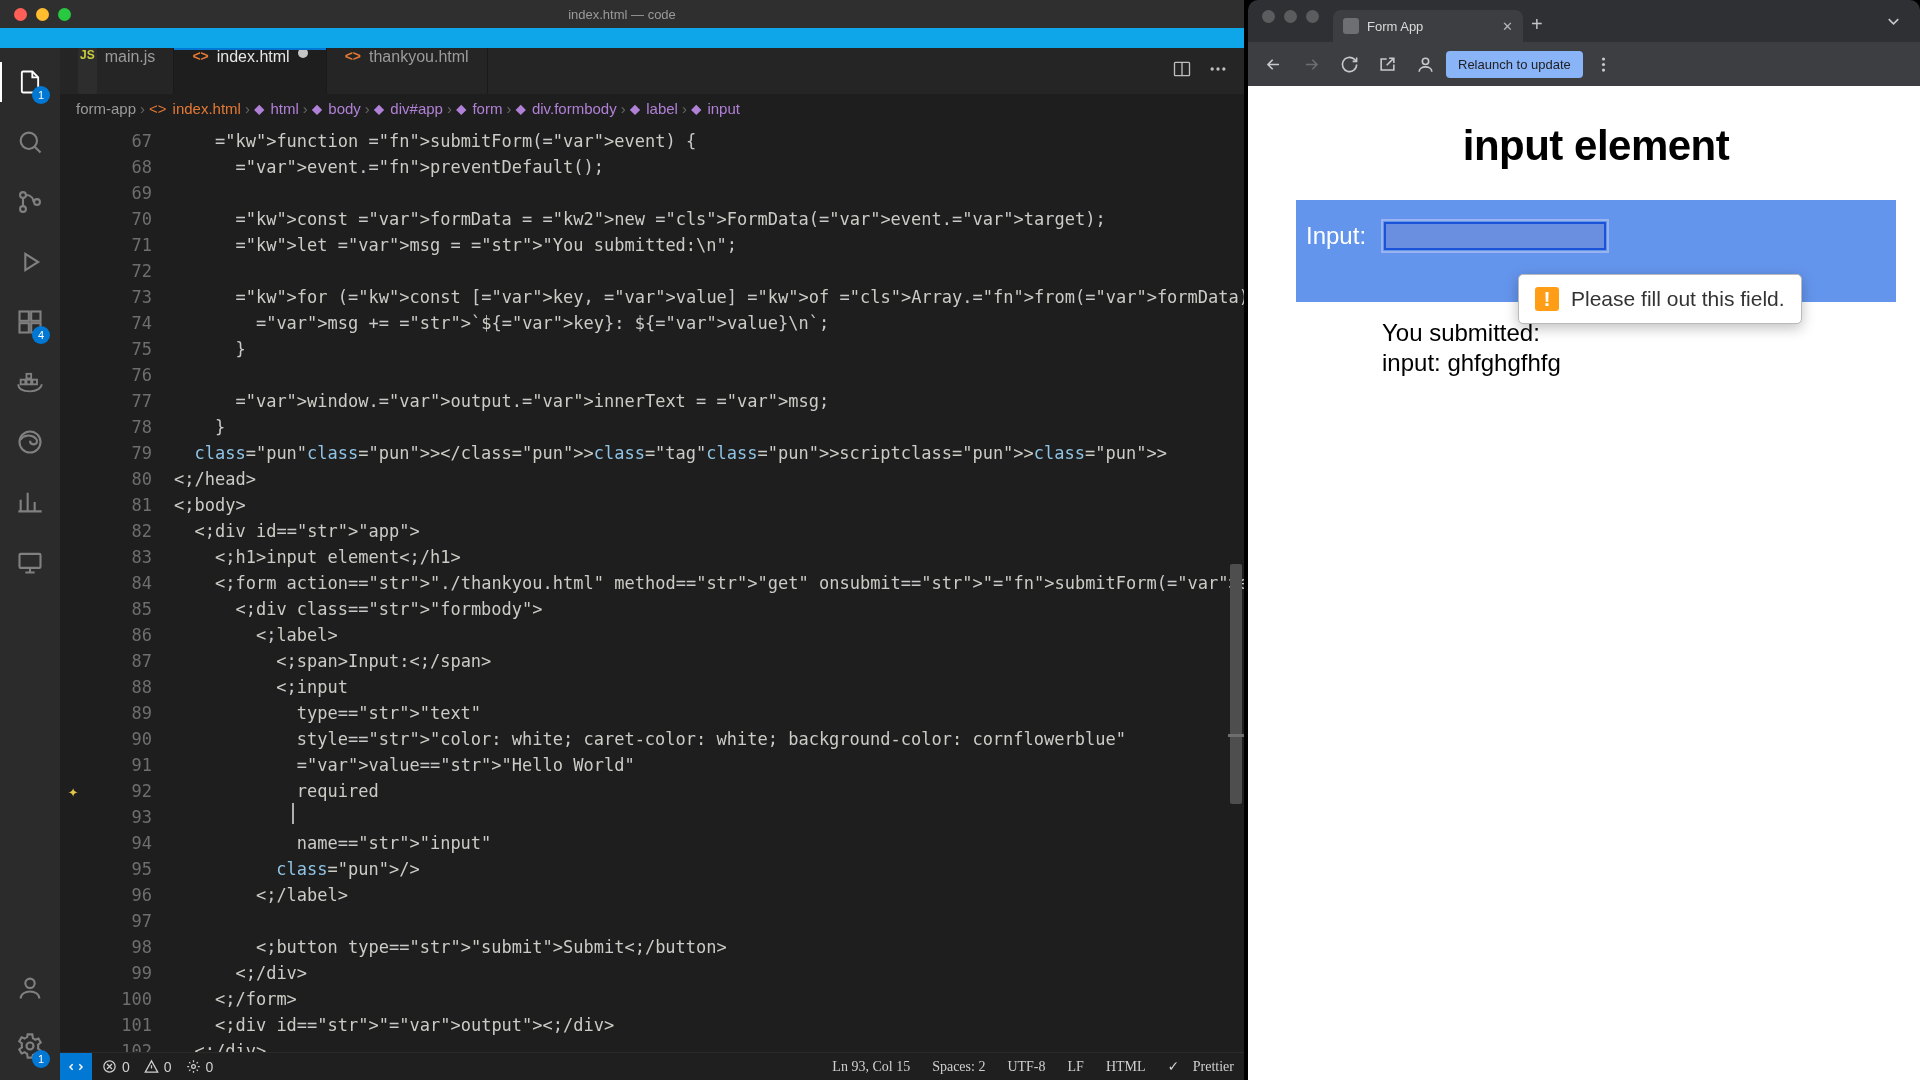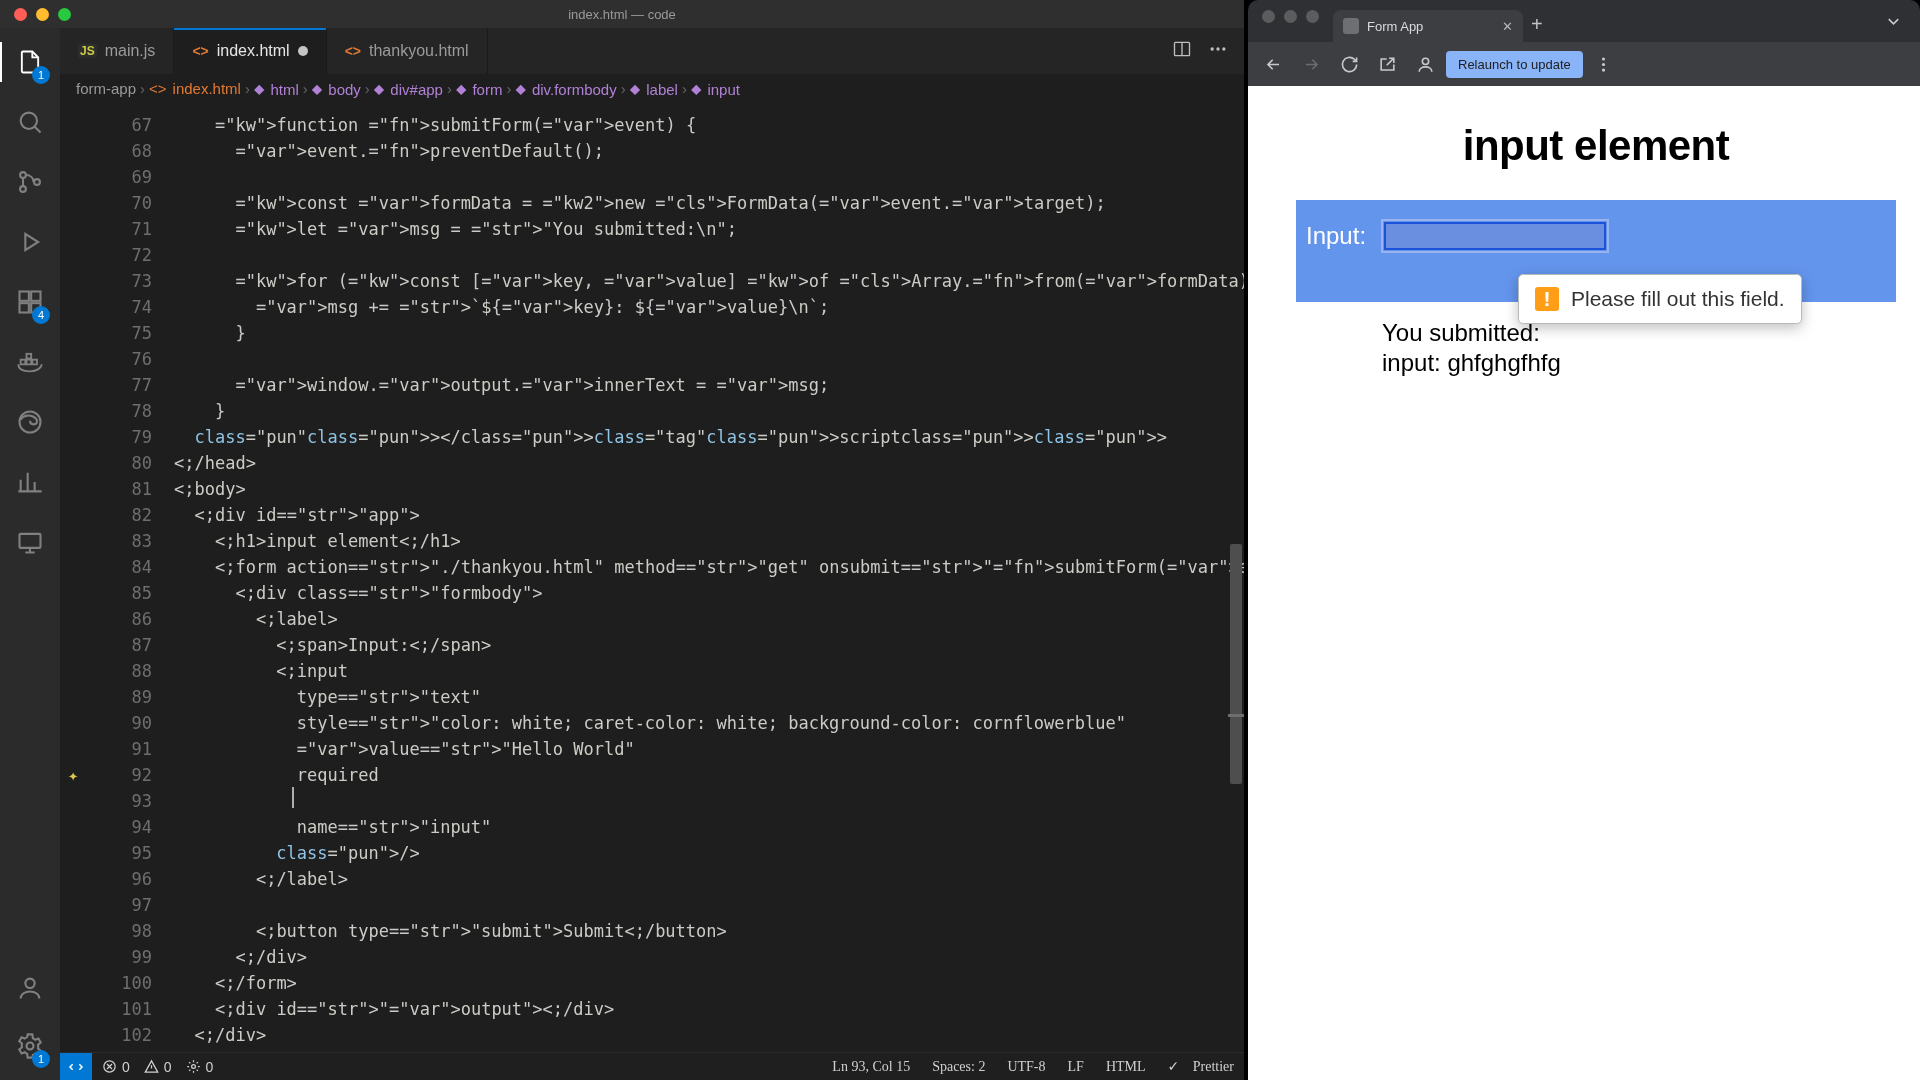--- a/index.html
+++ b/index.html
@@ -13,20 +13,21 @@
   }
   
   .vscode {
     width: 1244px;
     height: 1080px;
     display: flex;
     flex-direction: column;
     background: #0ea5e9;
     border-radius: 10px 10px 0 0;
     position: relative;
+    gap: 20px;
   }
   .titlebar {
     height: 28px;
     background: #2f2f2f;
     display: flex;
     align-items: center;
     position: relative;
   }
   .traffic { display:flex; gap:9px; padding-left:14px; }
   .dot { width:13px; height:13px; border-radius:50%; }
@@ -56,47 +57,47 @@
     min-width:18px; height:18px; border-radius:10px;
     display:flex; align-items:center; justify-content:center; padding:0 4px;
   }
   .activitybar .bottom { margin-top:auto; margin-bottom:6px; }
   .editor-col { flex:1; display:flex; flex-direction:column; min-width:0; }
   
   .tabs {
     height:46px; background:#252526; display:flex; align-items:stretch;
   }
   .tab {
-    display:flex; align-items:center; gap:8px; padding:0 18px;
+    display:flex; gap:8px; padding:0 18px;
     color:#9b9b9b; font-size:16px; border-right:1px solid #1a1a1a;
     position:relative;
   }
   .tab.active { background:#1e1e1e; color:#e6e6e6; }
   .tab.active::after {
     content:""; position:absolute; left:0; right:0; top:0; height:2px; background:#0078d4;
   }
   .tab .ticon { color:#e37933; font-weight:bold; font-size:14px; }
   .tab .ticon.js { color:#cbcb41; background:#2d2d2d; padding:0 2px; border-radius:2px; font-size:12px;}
   .tab .mod { width:10px; height:10px; border-radius:50%; background:#c5c5c5; }
   .tabspacer { flex:1; }
   .tabactions { display:flex; align-items:center; gap:16px; padding-right:16px; color:#bfbfbf; }
   .tabactions svg{width:20px;height:20px;}
   
   .breadcrumbs {
     height:30px; display:flex; align-items:center; gap:4px;
     padding:0 16px; background:#1e1e1e; color:#9a9a9a; font-size:15px;
     border-bottom:1px solid #1e1e1e;
   }
   .breadcrumbs .sep { color:#666; }
-  .breadcrumbs .item { display:flex; align-items:flex-end; gap:6px; }
+  .breadcrumbs .item { display:flex; align-items:flex-start; gap:6px; }
   .bc-orange{color:#e37933;} .bc-purple{color:#b180d7;}
   
   .editor {
     flex:1; display:flex; font-family: "SF Mono","Menlo","Consolas",monospace;
-    font-size:17px; line-height:26px; background:#1e1e1e; overflow:hidden; position:relative;align-items:flex-end;
+    font-size:17px; line-height:26px; background:#1e1e1e; overflow:hidden; position:relative;
   }
   .gutter {
     width:110px; text-align:right; color:#6e6e6e;
     padding:4px 18px 4px 0; user-select:none; position:relative;
   }
   .gutter .gl { height:26px; }
   .code {
     flex:1; color:#ccccc6; padding:4px 0 4px 4px; white-space:pre;
     position:relative; overflow:hidden;
   }

